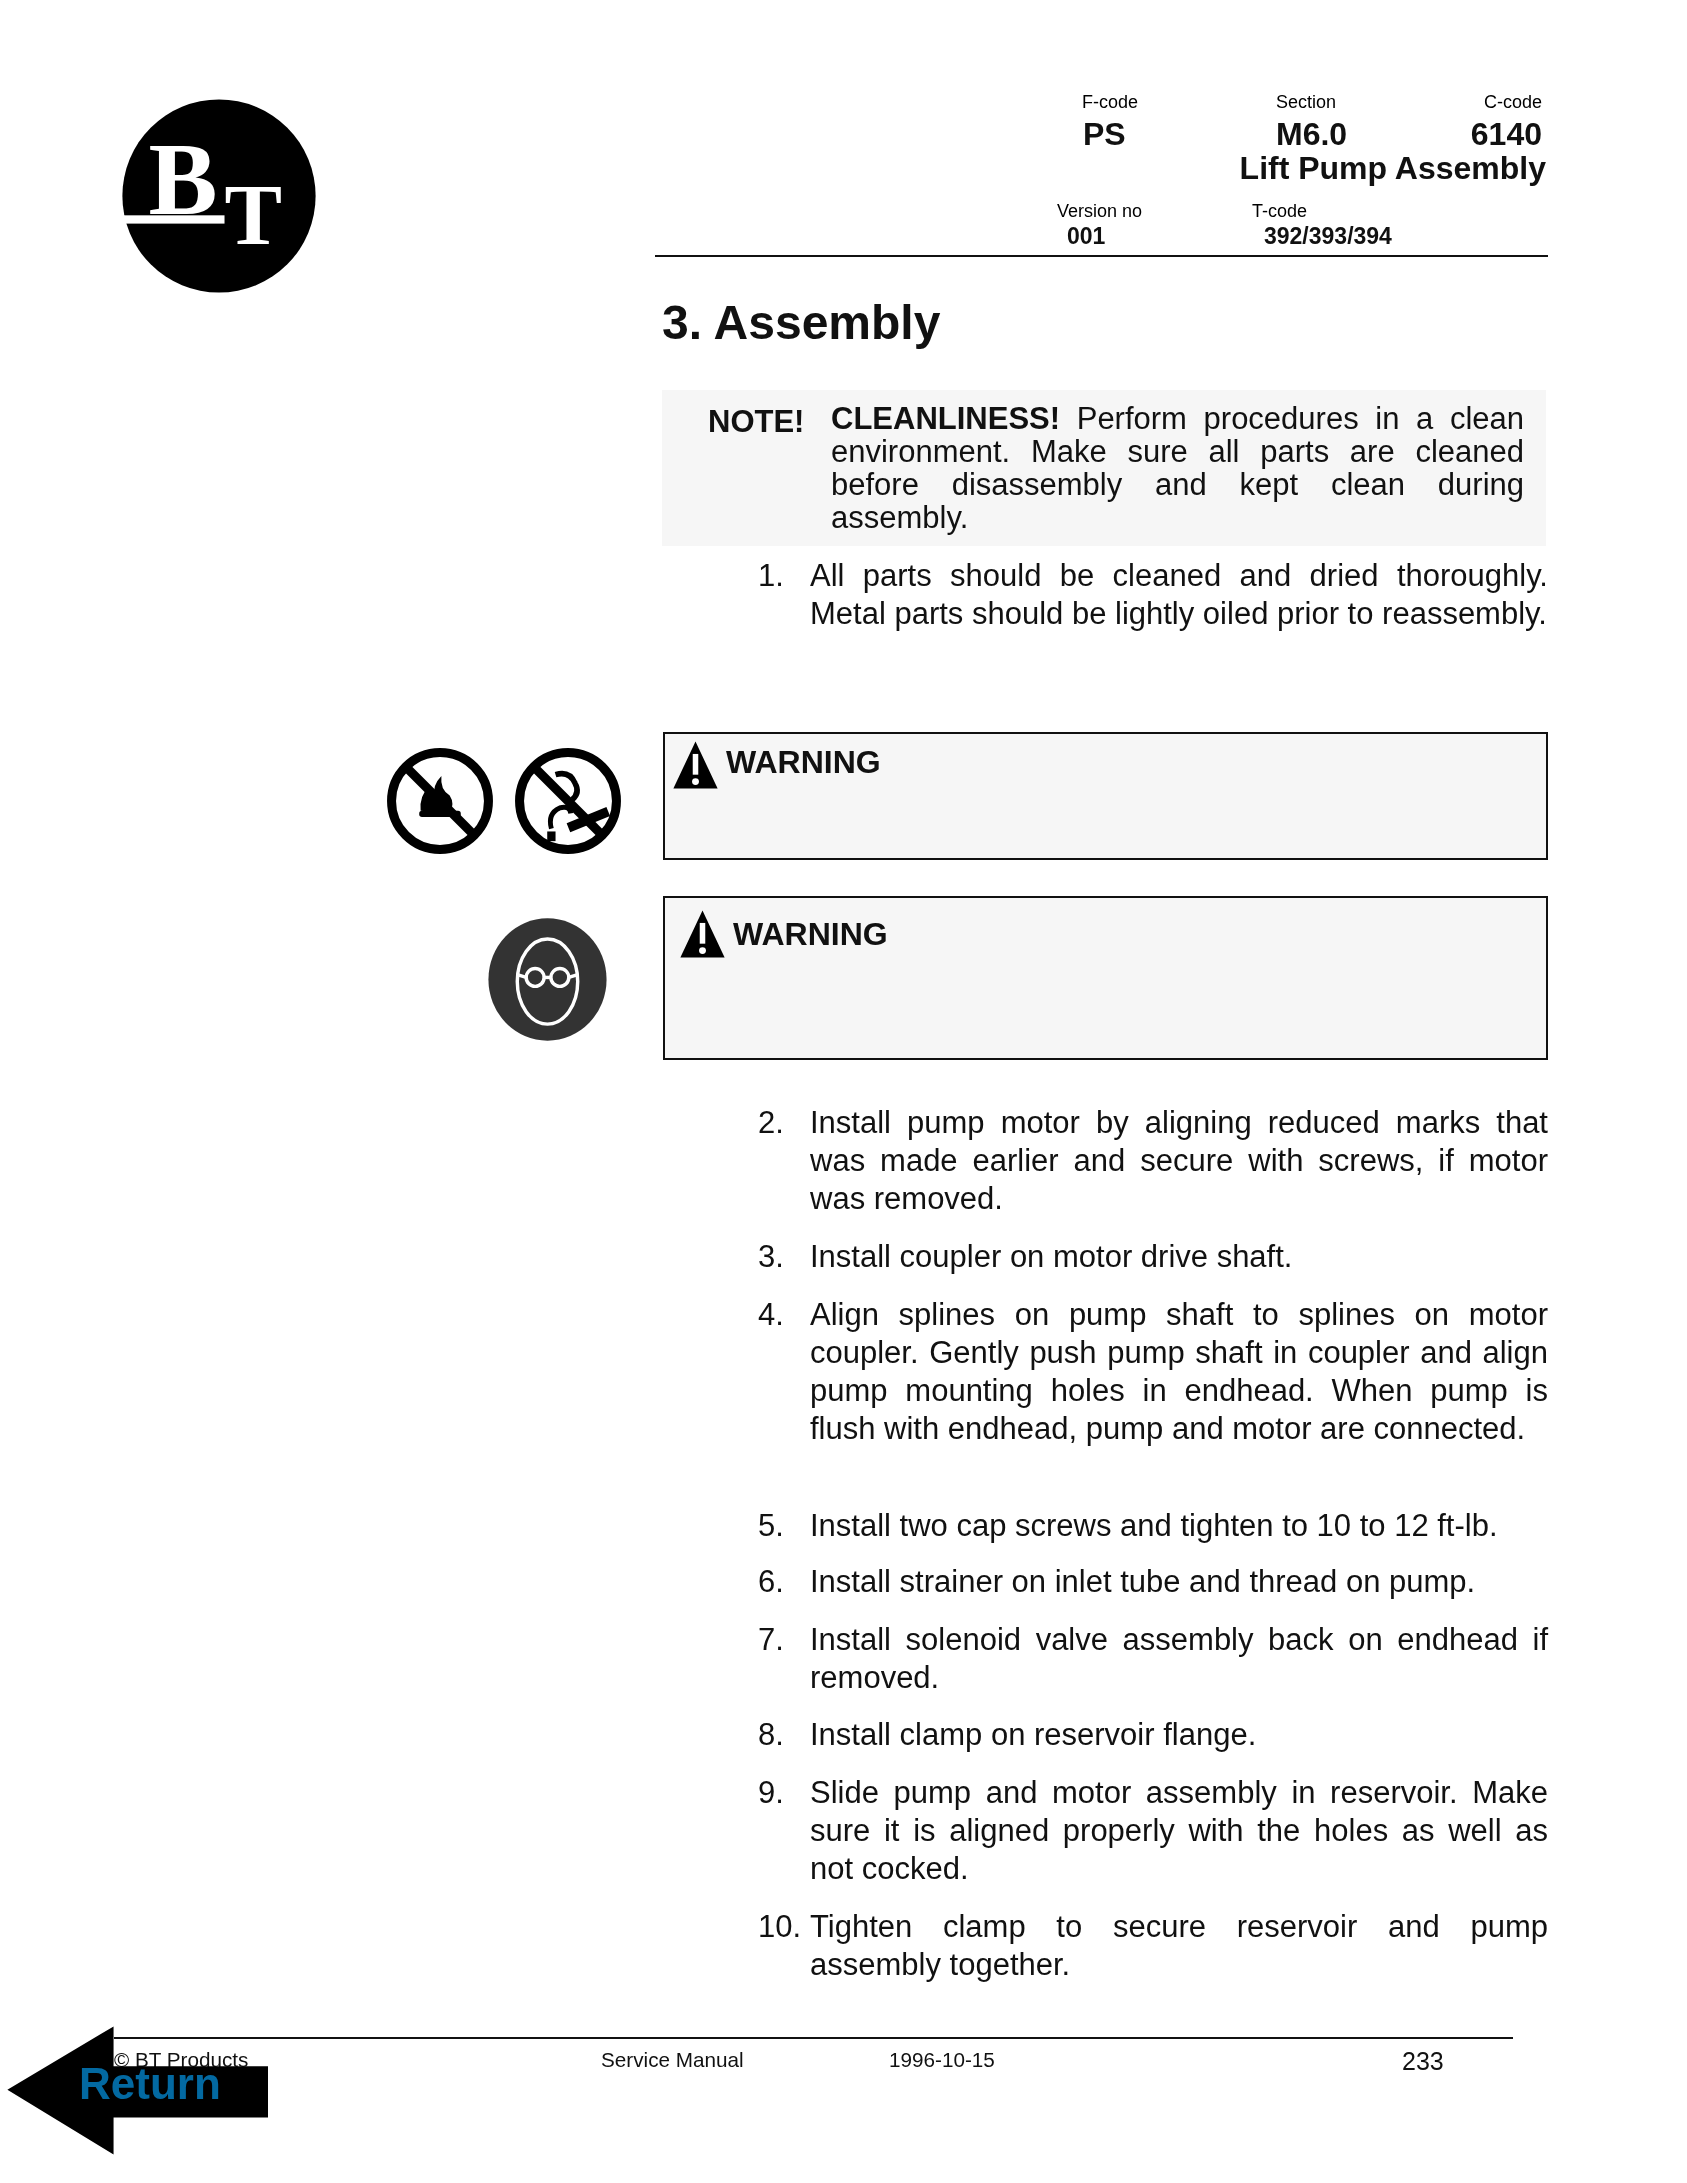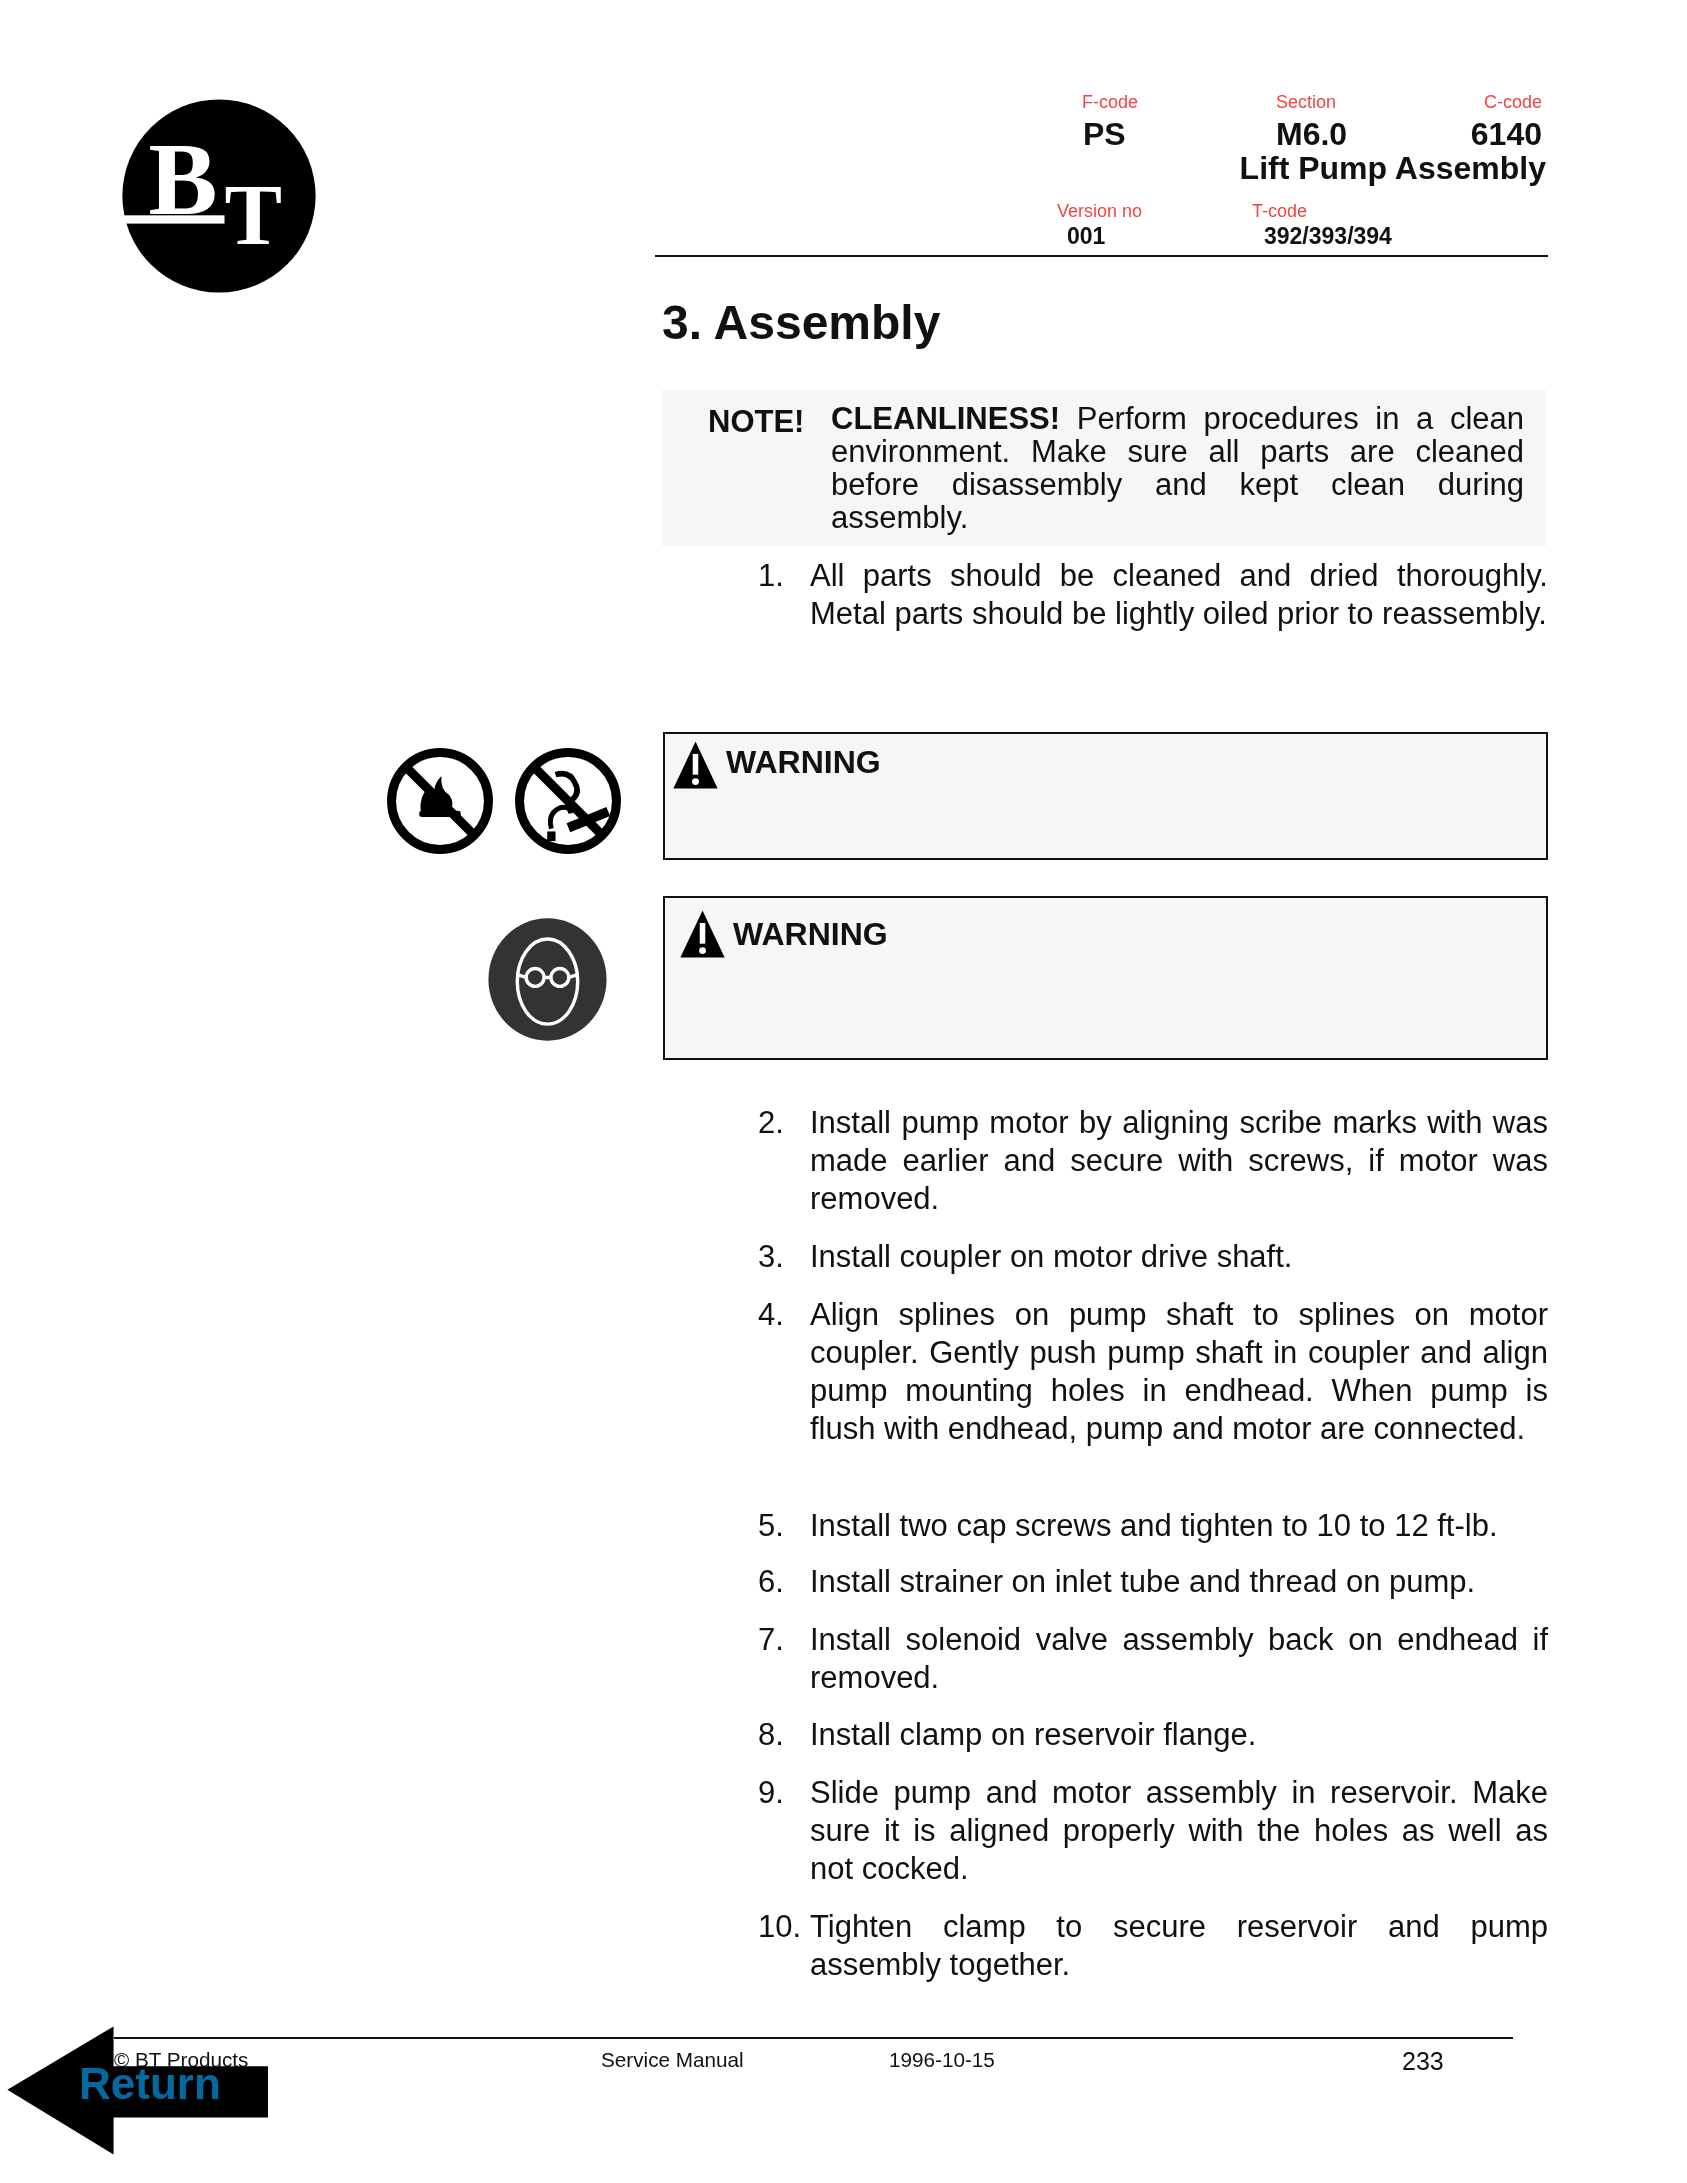--- a/index.html
+++ b/index.html
@@ -4,21 +4,21 @@
 <style>
   html, body { margin: 0; padding: 0; background: #ffffff; }
   body { width: 1687px; height: 2183px; position: relative; overflow: hidden;
          font-family: "Liberation Sans", sans-serif; color: #111; }
   .abs { position: absolute; }
 
   
   #logo { left: 121px; top: 98px; width: 196px; height: 196px; }
 
   
-  .hdr-label { font-size: 18px; color: #ef4444; }
+  .hdr-label { font-size: 18px; color: #000000; }
   .hdr-value { font-size: 32px; font-weight: bold; }
   .hdr-small-value { font-size: 23px; font-weight: bold; }
   #hdr-rule { left: 655px; top: 255px; width: 893px; height: 2.1px; background: #111; }
 
   
   #section-title { left: 662px; top: 295px; font-size: 48px; font-weight: bold; }
 
   
   #note-box { left: 662px; top: 390px; width: 884px; height: 156px; background: #f6f6f6; }
   #note-label { left: 708px; top: 404px; font-size: 31px; font-weight: bold; }
@@ -118,21 +118,21 @@
   <svg class="warn-tri" style="left:13.8px; top:11px;" viewBox="0 0 68 72">
     <polygon points="34,2 66,70 2,70" fill="#000"></polygon>
     <rect x="30" y="20" width="8" height="30" fill="#fff"></rect>
     <circle cx="34" cy="60" r="5" fill="#fff"></circle>
   </svg>
   <div class="warn-label" style="left:68px; top:18px;">WARNING</div>
 </div>
 
 <div class="step" style="top:1104px;">
   <span class="num">2.</span>
-  <span class="txt">Install pump motor by aligning scribe marks with was made earlier and secure with screws, if motor was removed.</span>
+  <span class="txt">Install pump motor by aligning reduced marks that was made earlier and secure with screws, if motor was removed.</span>
 </div>
 <div class="step" style="top:1238px;">
   <span class="num">3.</span>
   <span class="txt">Install coupler on motor drive shaft.</span>
 </div>
 <div class="step" style="top:1296px;">
   <span class="num">4.</span>
   <span class="txt">Align splines on pump shaft to splines on motor coupler. Gently push pump shaft in coupler and align pump mounting holes in endhead. When pump is flush with endhead, pump and motor are connected.</span>
 </div>
 <div class="step" style="top:1507px;">

